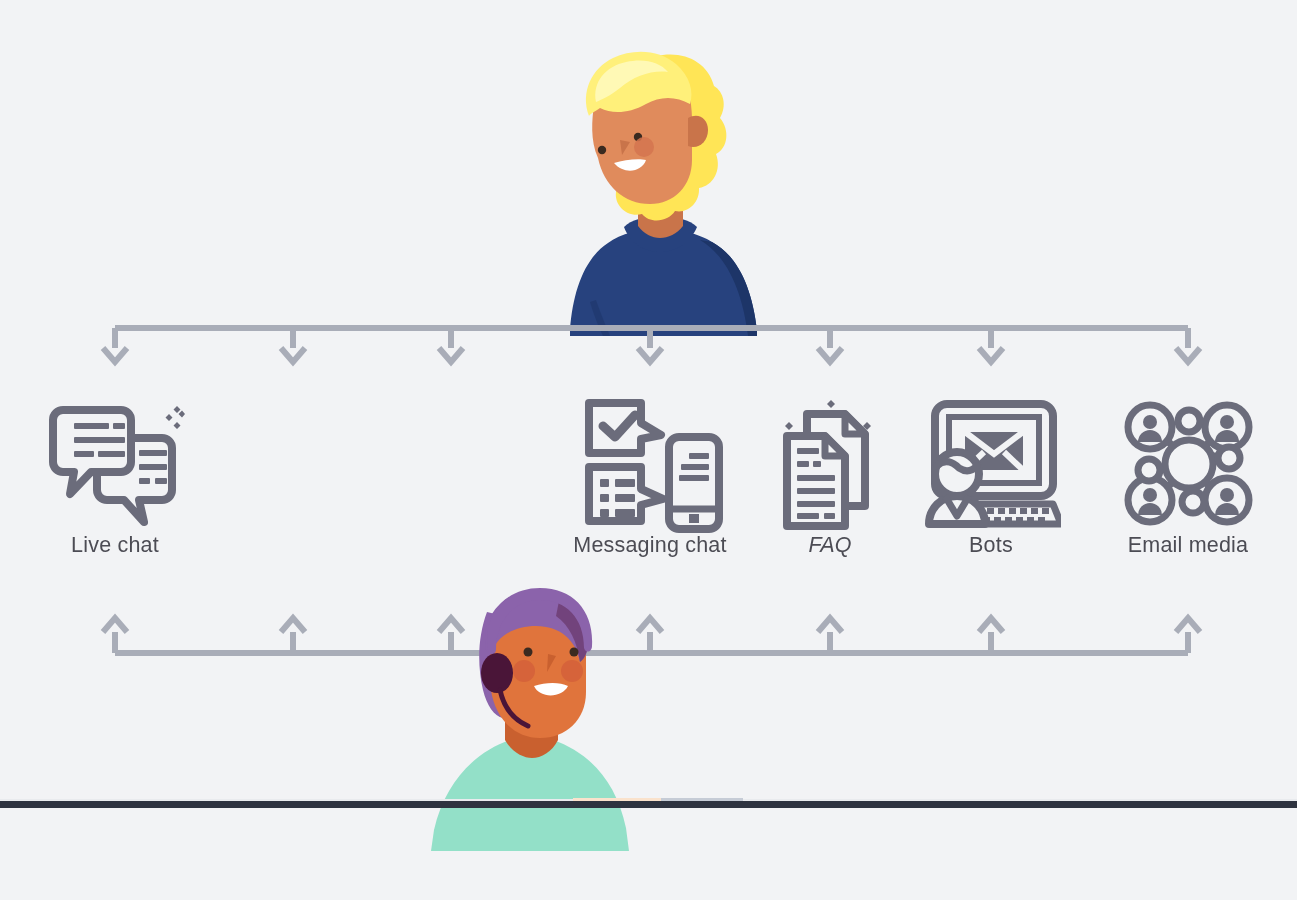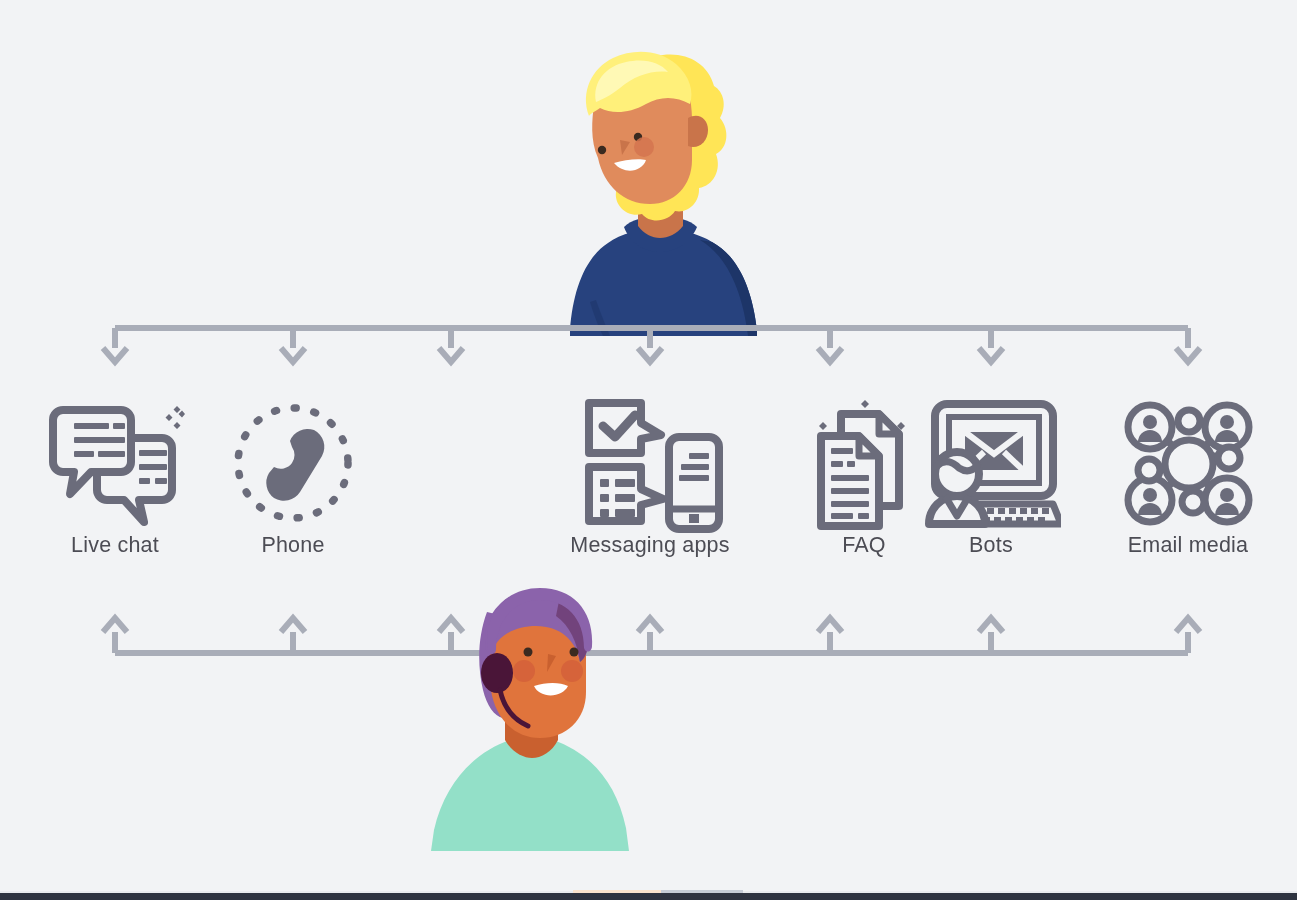--- a/index.html
+++ b/index.html
@@ -10,21 +10,21 @@
   body {
     width: 1297px;
     height: 900px;
     background: #f2f3f5;
     font-family: "Liberation Sans", sans-serif;
     overflow: hidden;
   }
   #stage {
     position: relative;
     width: 1297px;
-    height: 900px;
+    height: 808px;
     background: #f2f3f5;
   }
   .layer {
     position: absolute;
     left: 0;
     top: 0;
     width: 1297px;
     height: 900px;
   }
   #connectors { z-index: 2; }
@@ -189,30 +189,20 @@
             <rect x="94" y="80" width="11" height="6" rx="1"></rect>
             <rect x="110" y="80" width="12" height="6" rx="1"></rect>
           </g>
           <path d="M132 8 l3.5 3.5 l-3.5 3.5 l-3.5 -3.5 z M124 16 l3.5 3.5 l-3.5 3.5 l-3.5 -3.5 z
                    M140 16 l0 0 l-3 3.5 l-3.5 -3.5 l3.5 -3.5 z M132 24 l3.5 3.5 l-3.5 3.5 l-3.5 -3.5 z" fill="#6b6c7b"></path>
         </svg>
       </div>
       <div class="label">Live chat</div>
     </div>
 
-    <div class="channel" style="left:293px;">
-      <div class="icon-wrap">
-        <svg width="130" height="130" viewBox="0 0 130 130">
-          <circle cx="65" cy="65" r="55" fill="none" stroke="#6b6c7b" stroke-width="7.5" stroke-linecap="round" stroke-dasharray="2 18"></circle>
-          <path d="M86 32 a19 19 0 0 1 8 26 l-22 36 a19 19 0 0 1 -26 6 a19 19 0 0 1 -5 -25
-                   l5 -6 a14 14 0 0 0 18 -4 a14 14 0 0 0 0 -16 l-2 -6 a19 19 0 0 1 24 -11 z" fill="#6b6c7b"></path>
-        </svg>
-      </div>
-      <div class="label">Phone</div>
-    </div>
 
 
     <div class="channel" style="left:650px;">
       <div class="icon-wrap">
         <svg width="150" height="140" viewBox="0 0 150 140">
 
           <path d="M14 10 h52 v20 l20 12 l-20 4 v14 h-52 z" fill="#f2f3f5" stroke="#6b6c7b" stroke-width="8" stroke-linejoin="round"></path>
           <polyline points="28,33 40,44 60,22" fill="none" stroke="#6b6c7b" stroke-width="9" stroke-linecap="round" stroke-linejoin="round"></polyline>
 
           <path d="M14 74 h52 v22 l22 10 l-22 6 v16 h-52 z" fill="#f2f3f5" stroke="#6b6c7b" stroke-width="8" stroke-linejoin="round"></path>
@@ -228,24 +218,24 @@
           <rect x="94" y="44" width="50" height="92" rx="10" fill="#f2f3f5" stroke="#6b6c7b" stroke-width="8"></rect>
           <line x1="98" y1="116" x2="140" y2="116" stroke="#6b6c7b" stroke-width="7"></line>
           <rect x="114" y="121" width="10" height="9" fill="#6b6c7b"></rect>
           <g fill="#6b6c7b">
             <rect x="114" y="60" width="20" height="6" rx="1"></rect>
             <rect x="106" y="71" width="28" height="6" rx="1"></rect>
             <rect x="104" y="82" width="30" height="6" rx="1"></rect>
           </g>
         </svg>
       </div>
-      <div class="label">Messaging apps</div>
-    </div>
-
-    <div class="channel" style="left:864px;">
+      <div class="label">Messaging chat</div>
+    </div>
+
+    <div class="channel" style="left:830px;font-style:italic;">
       <div class="icon-wrap">
         <svg width="110" height="135" viewBox="0 0 110 135">
           <path d="M32 18 h38 l20 20 v72 h-58 z" fill="#f2f3f5" stroke="#6b6c7b" stroke-width="8" stroke-linejoin="round"></path>
           <path d="M70 18 v20 h20 z" fill="#f2f3f5" stroke="#6b6c7b" stroke-width="7" stroke-linejoin="round"></path>
           <path d="M12 40 h38 l20 20 v70 h-58 z" fill="#f2f3f5" stroke="#6b6c7b" stroke-width="8" stroke-linejoin="round"></path>
           <path d="M50 40 v20 h20 z" fill="#f2f3f5" stroke="#6b6c7b" stroke-width="7" stroke-linejoin="round"></path>
           <g fill="#6b6c7b">
             <rect x="22" y="52" width="22" height="6" rx="1"></rect>
             <rect x="22" y="65" width="12" height="6" rx="1"></rect>
             <rect x="38" y="65" width="8" height="6" rx="1"></rect>

